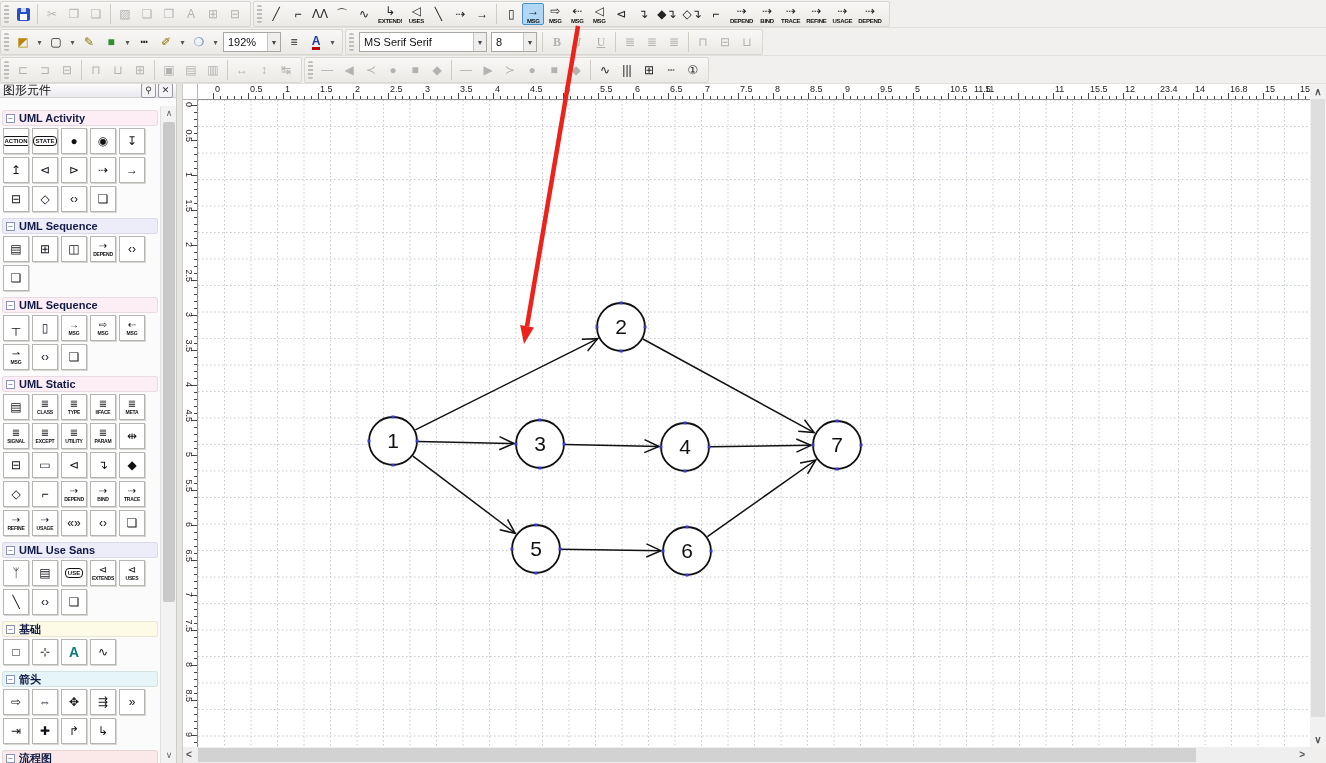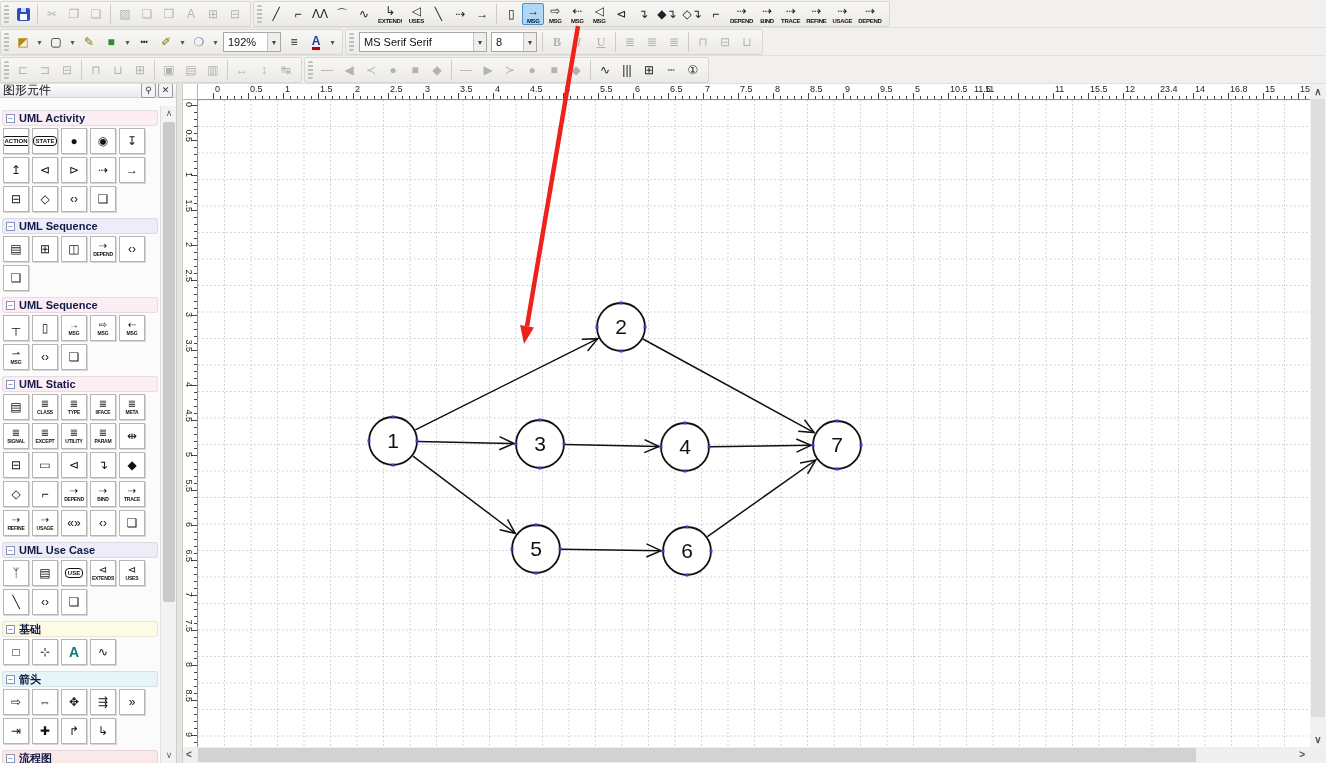--- a/index.html
+++ b/index.html
@@ -642,21 +642,21 @@
         </div>
         <div class="tile">
           <span class="g">‹›</span>
         </div>
         <div class="tile">
           <span class="g">❏</span>
         </div>
       </div>
       <div class="sect-h" style="background: rgb(237, 237, 250);">
         <span class="minus">−</span>
-        <span class="slabel">UML Use Case</span>
+        <span class="slabel">UML Use Sans</span>
       </div>
       <div class="tiles">
         <div class="tile">
           <span class="g">ᛉ</span>
         </div>
         <div class="tile">
           <span class="g">▤</span>
         </div>
         <div class="tile">
           <span class="boxed">USE</span>

